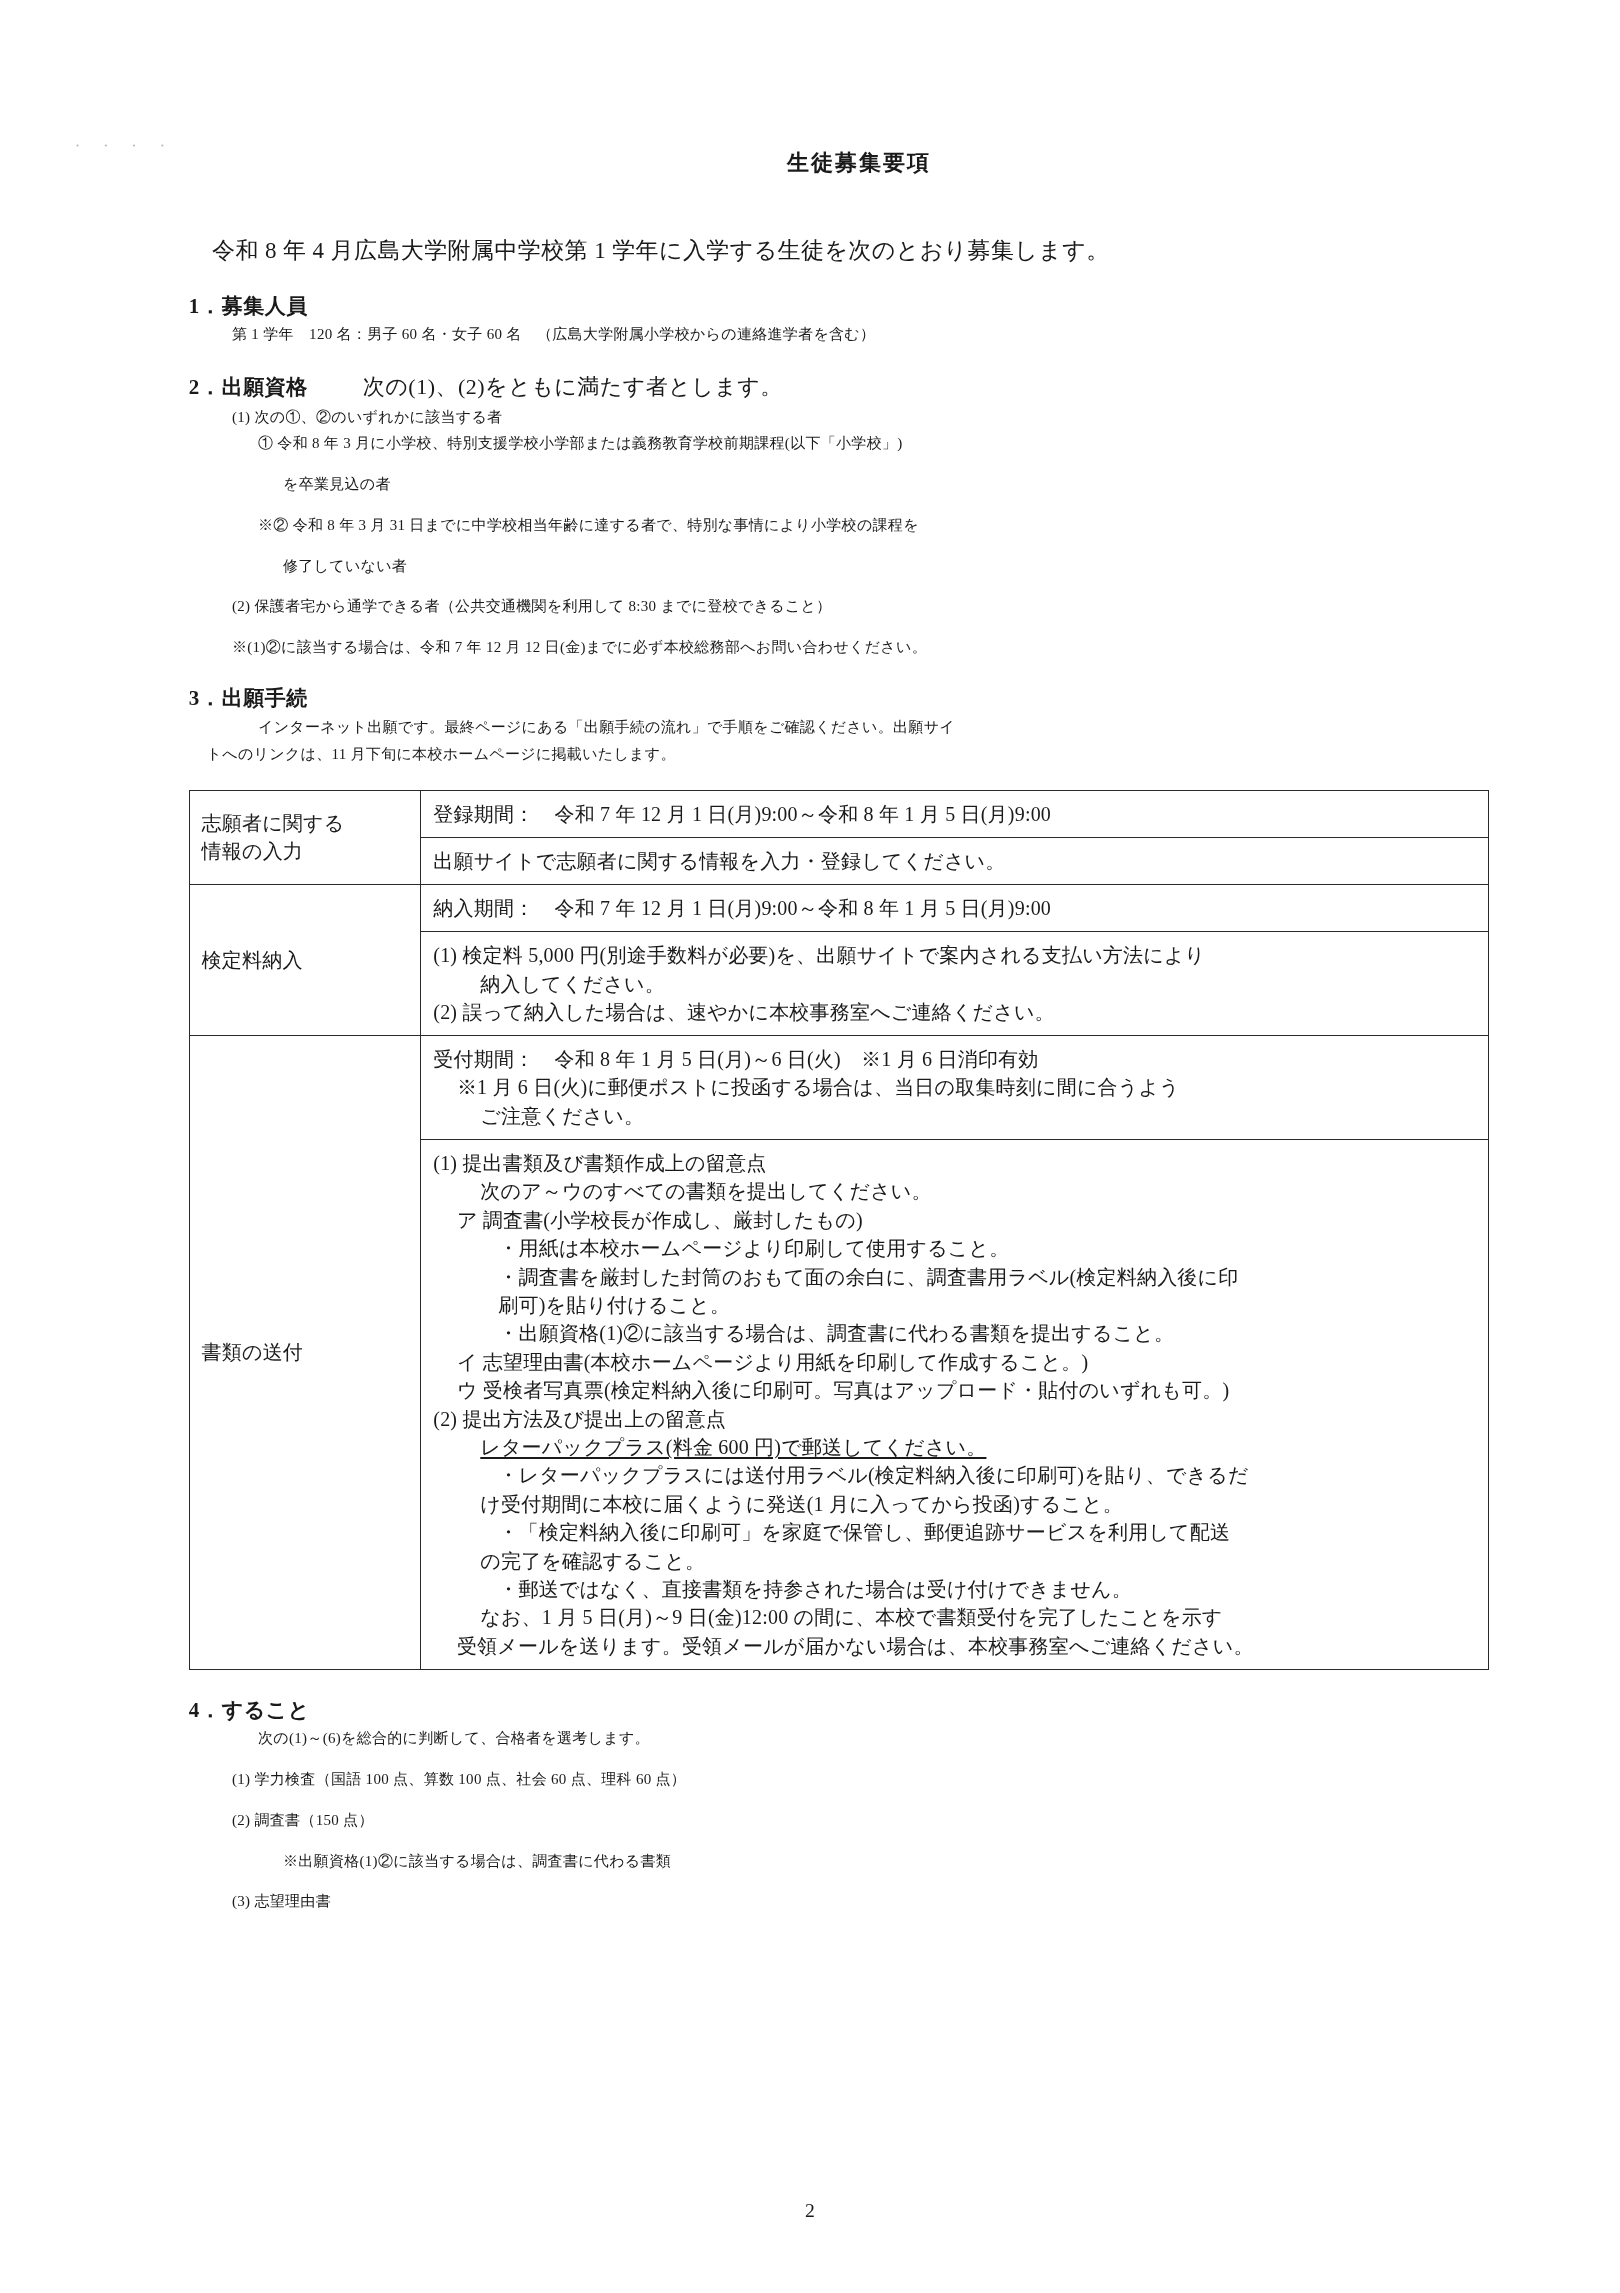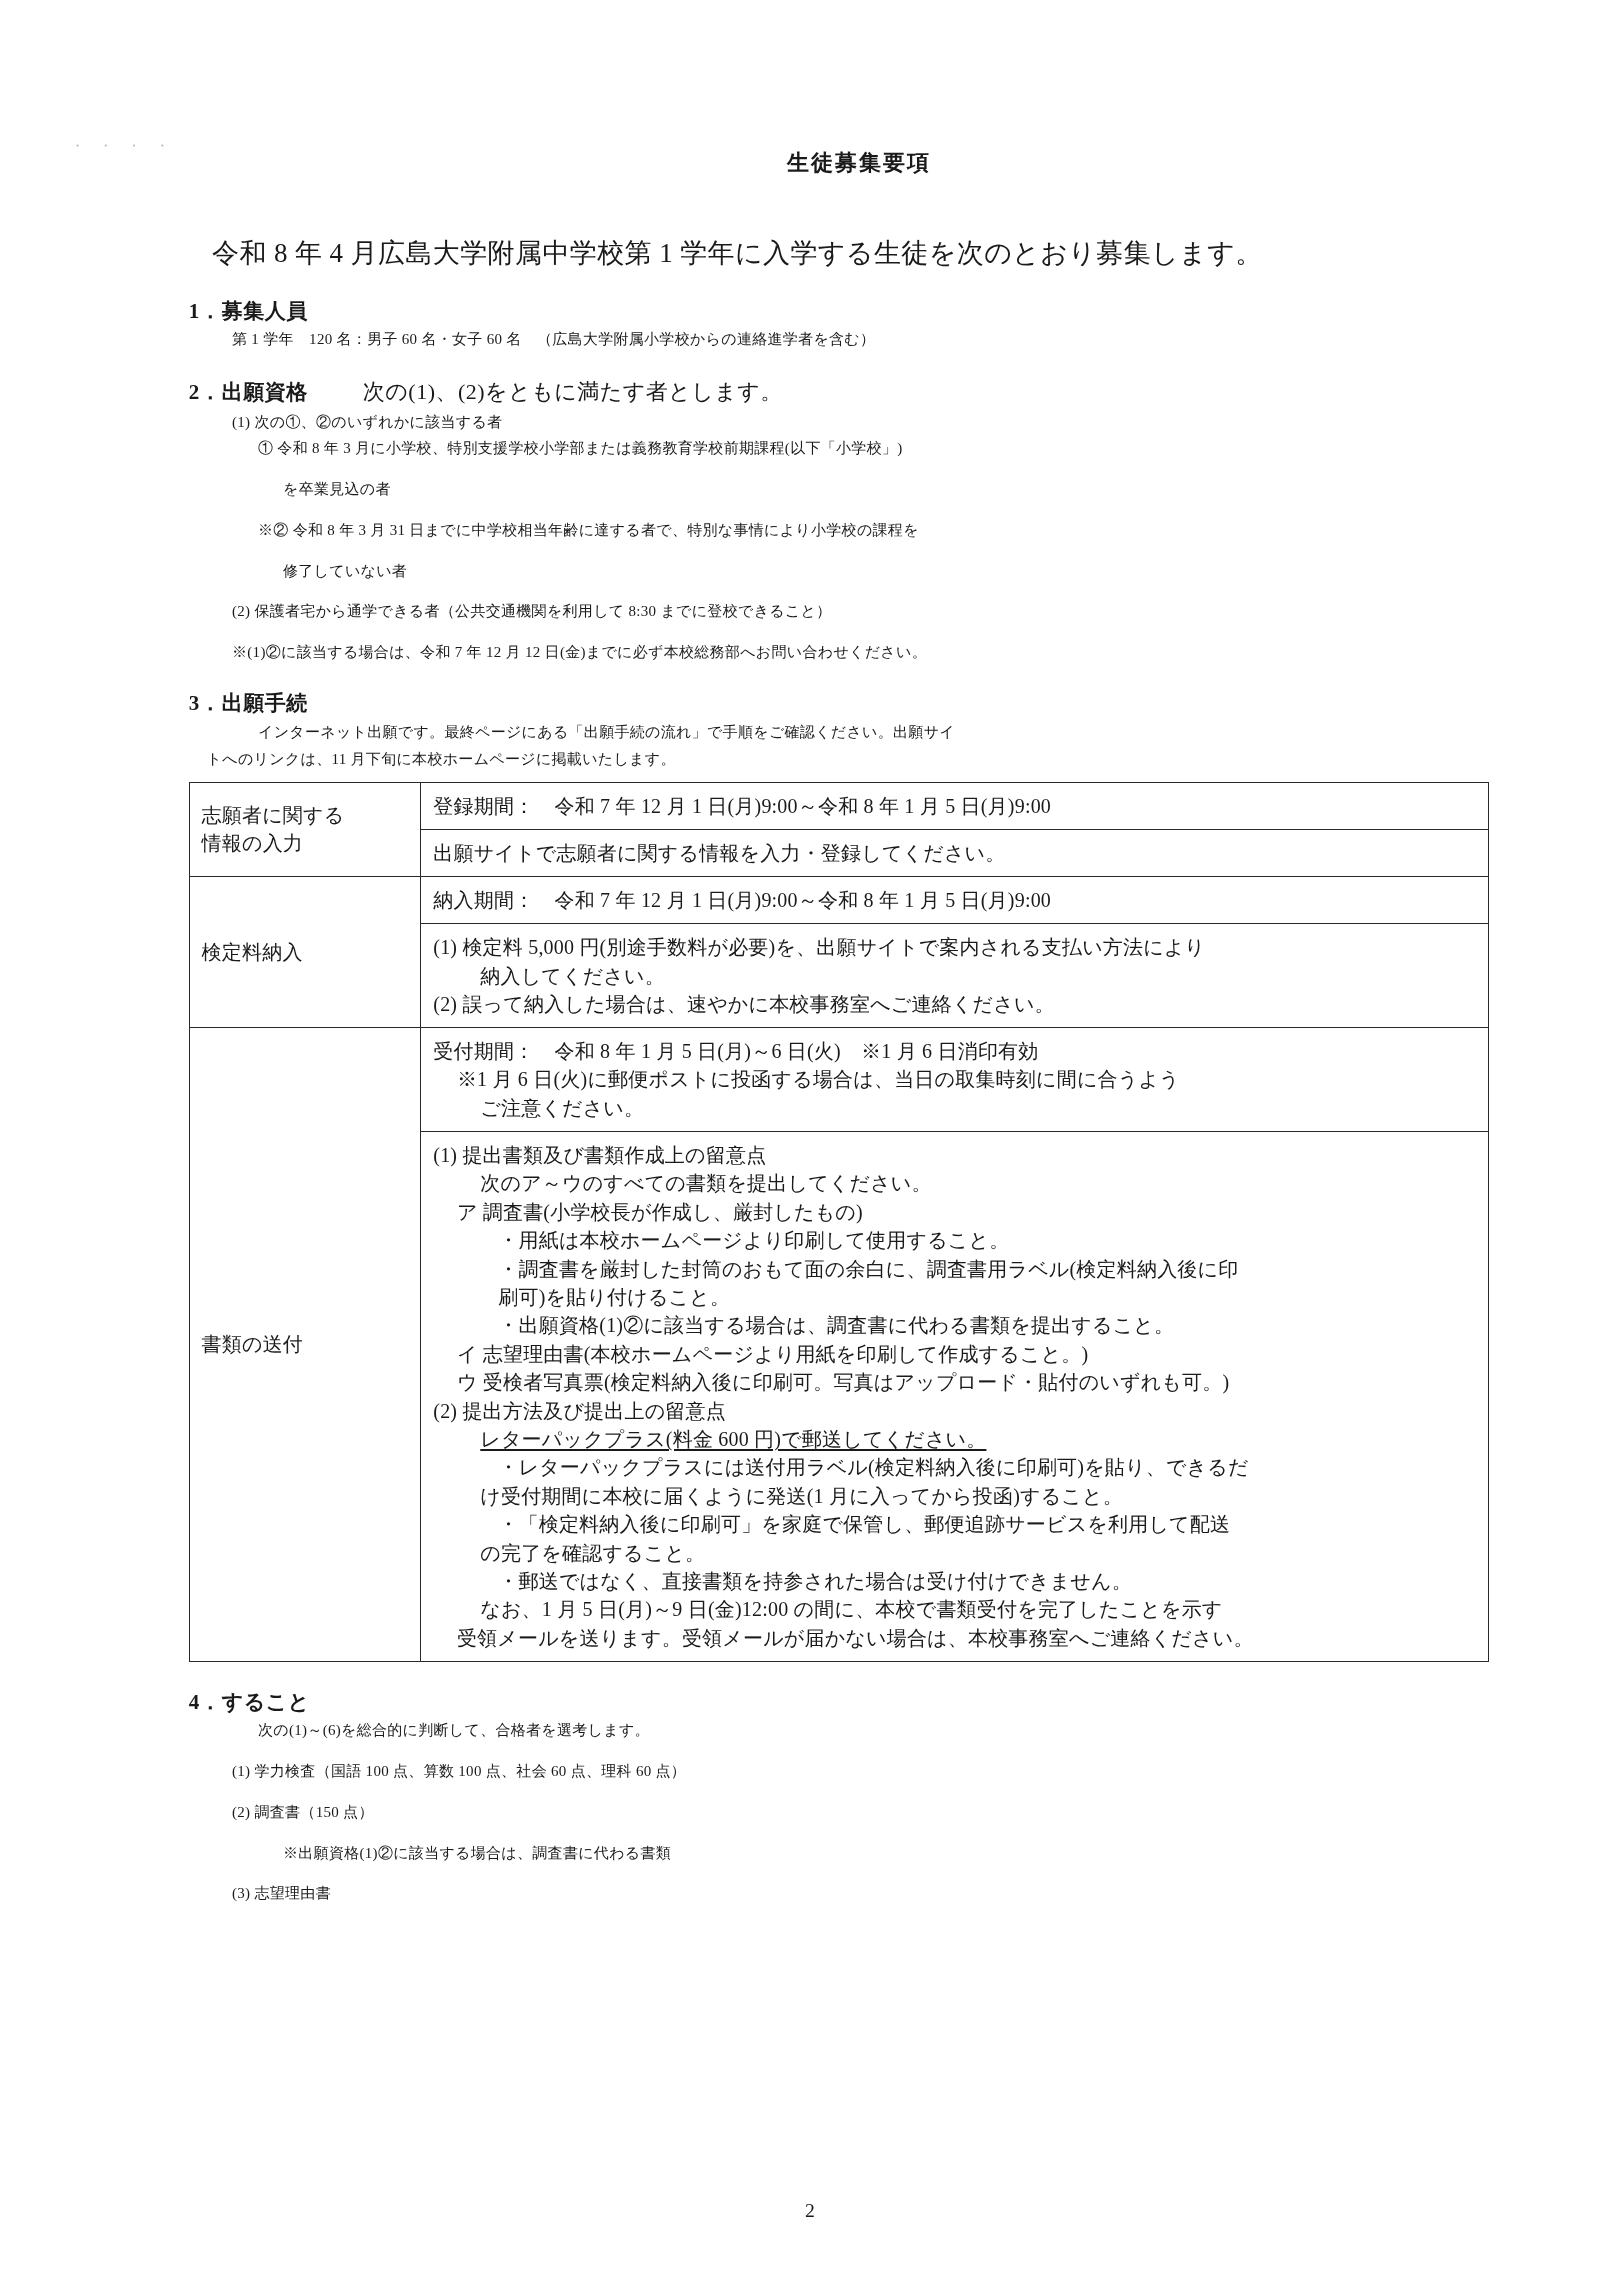--- a/index.html
+++ b/index.html
@@ -26,21 +26,21 @@
   .doc-title {
     text-align: center;
     font-size: 22px;
     font-weight: bold;
     letter-spacing: 2px;
     margin: 0 0 0 0;
     padding-left: 39px;
   }
   .intro {
     margin-top: 57px;
-    font-size: 27px;
+    font-size: 23px;
     padding-left: 35px;
     letter-spacing: 0.4px;
   }
   .section {
     margin-top: 25.6px;
   }
   .section-head {
     font-size: 21px;
     font-weight: bold;
     letter-spacing: 0.5px;
@@ -62,21 +62,21 @@
     margin-top: 4.9px;
     line-height: 1.45;
   }
   .indent1 { padding-left: 55px; }
   .indent2 { padding-left: 81px; }
   .indent3 { padding-left: 106px; }
   .small-gap { margin-top: 19px; }
 
   
   table.req {
-    margin-top: 11px;
+    margin-top: 24px;
     margin-left: 11.8px;
     border-collapse: collapse;
     width: 1300px;
     table-layout: fixed;
   }
   table.req td {
     border: 1.6px solid #2a2a2a;
     font-size: 20px;
     line-height: 1.42;
     padding: 8.9px 9.9px 8.9px 11.8px;

